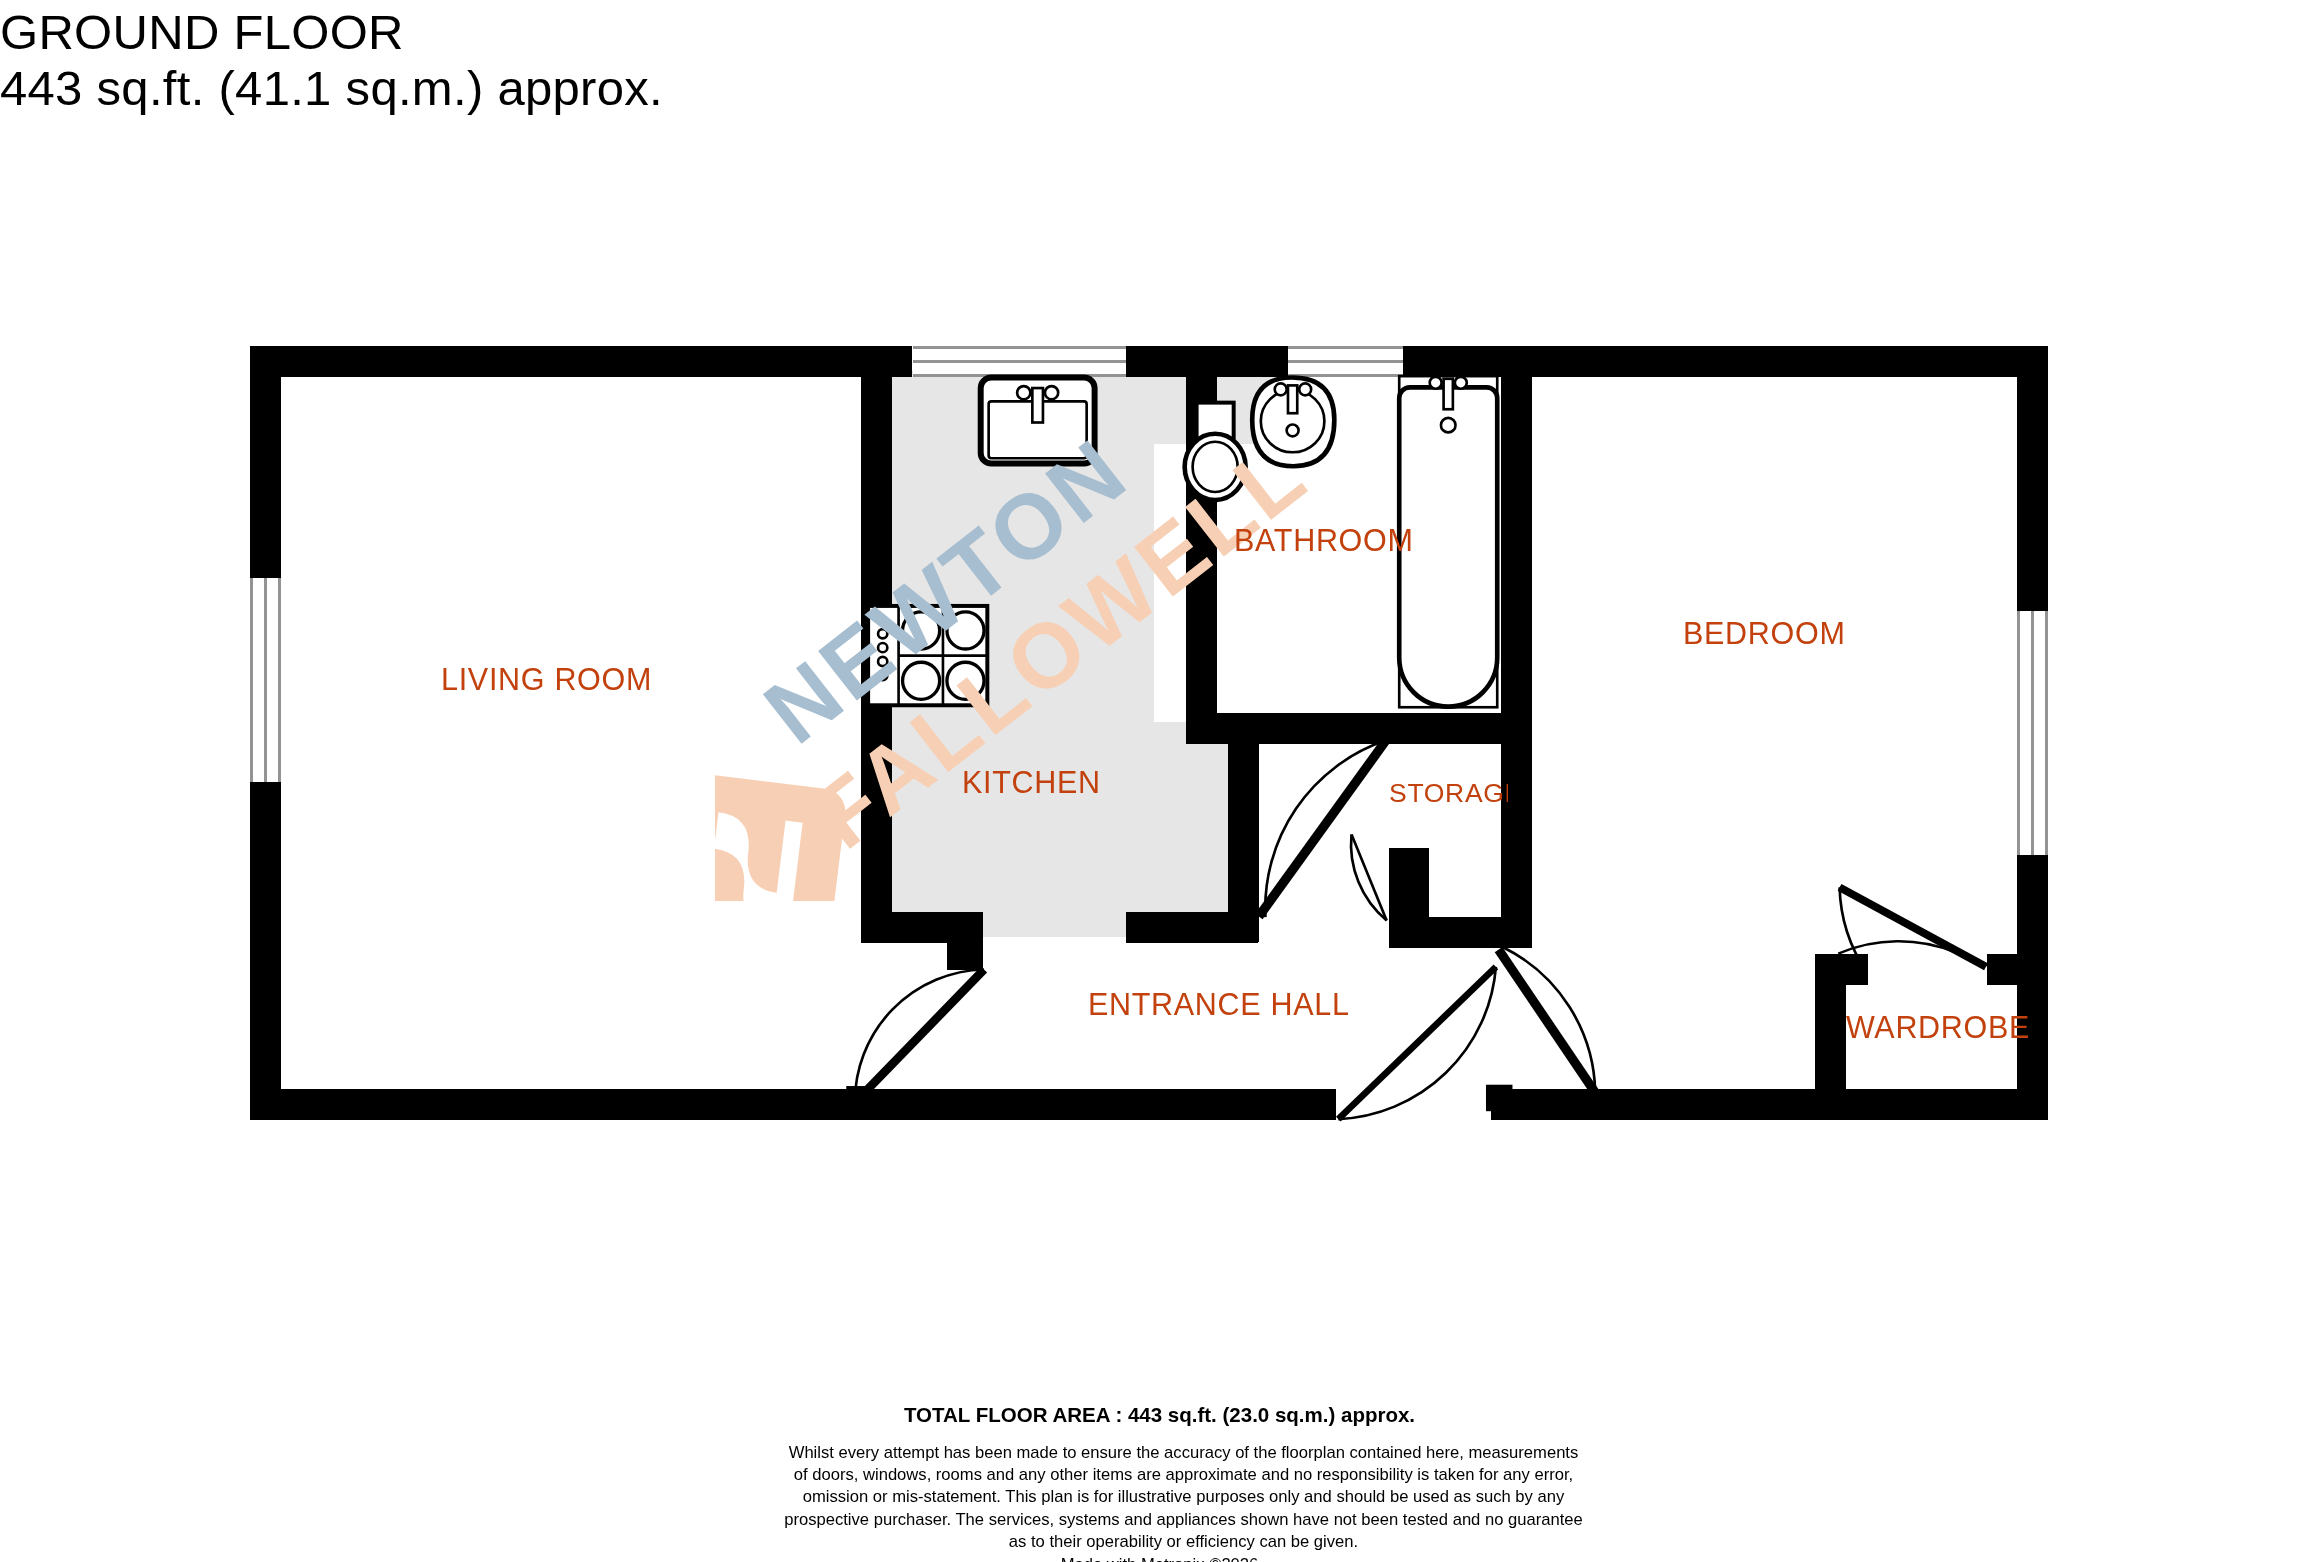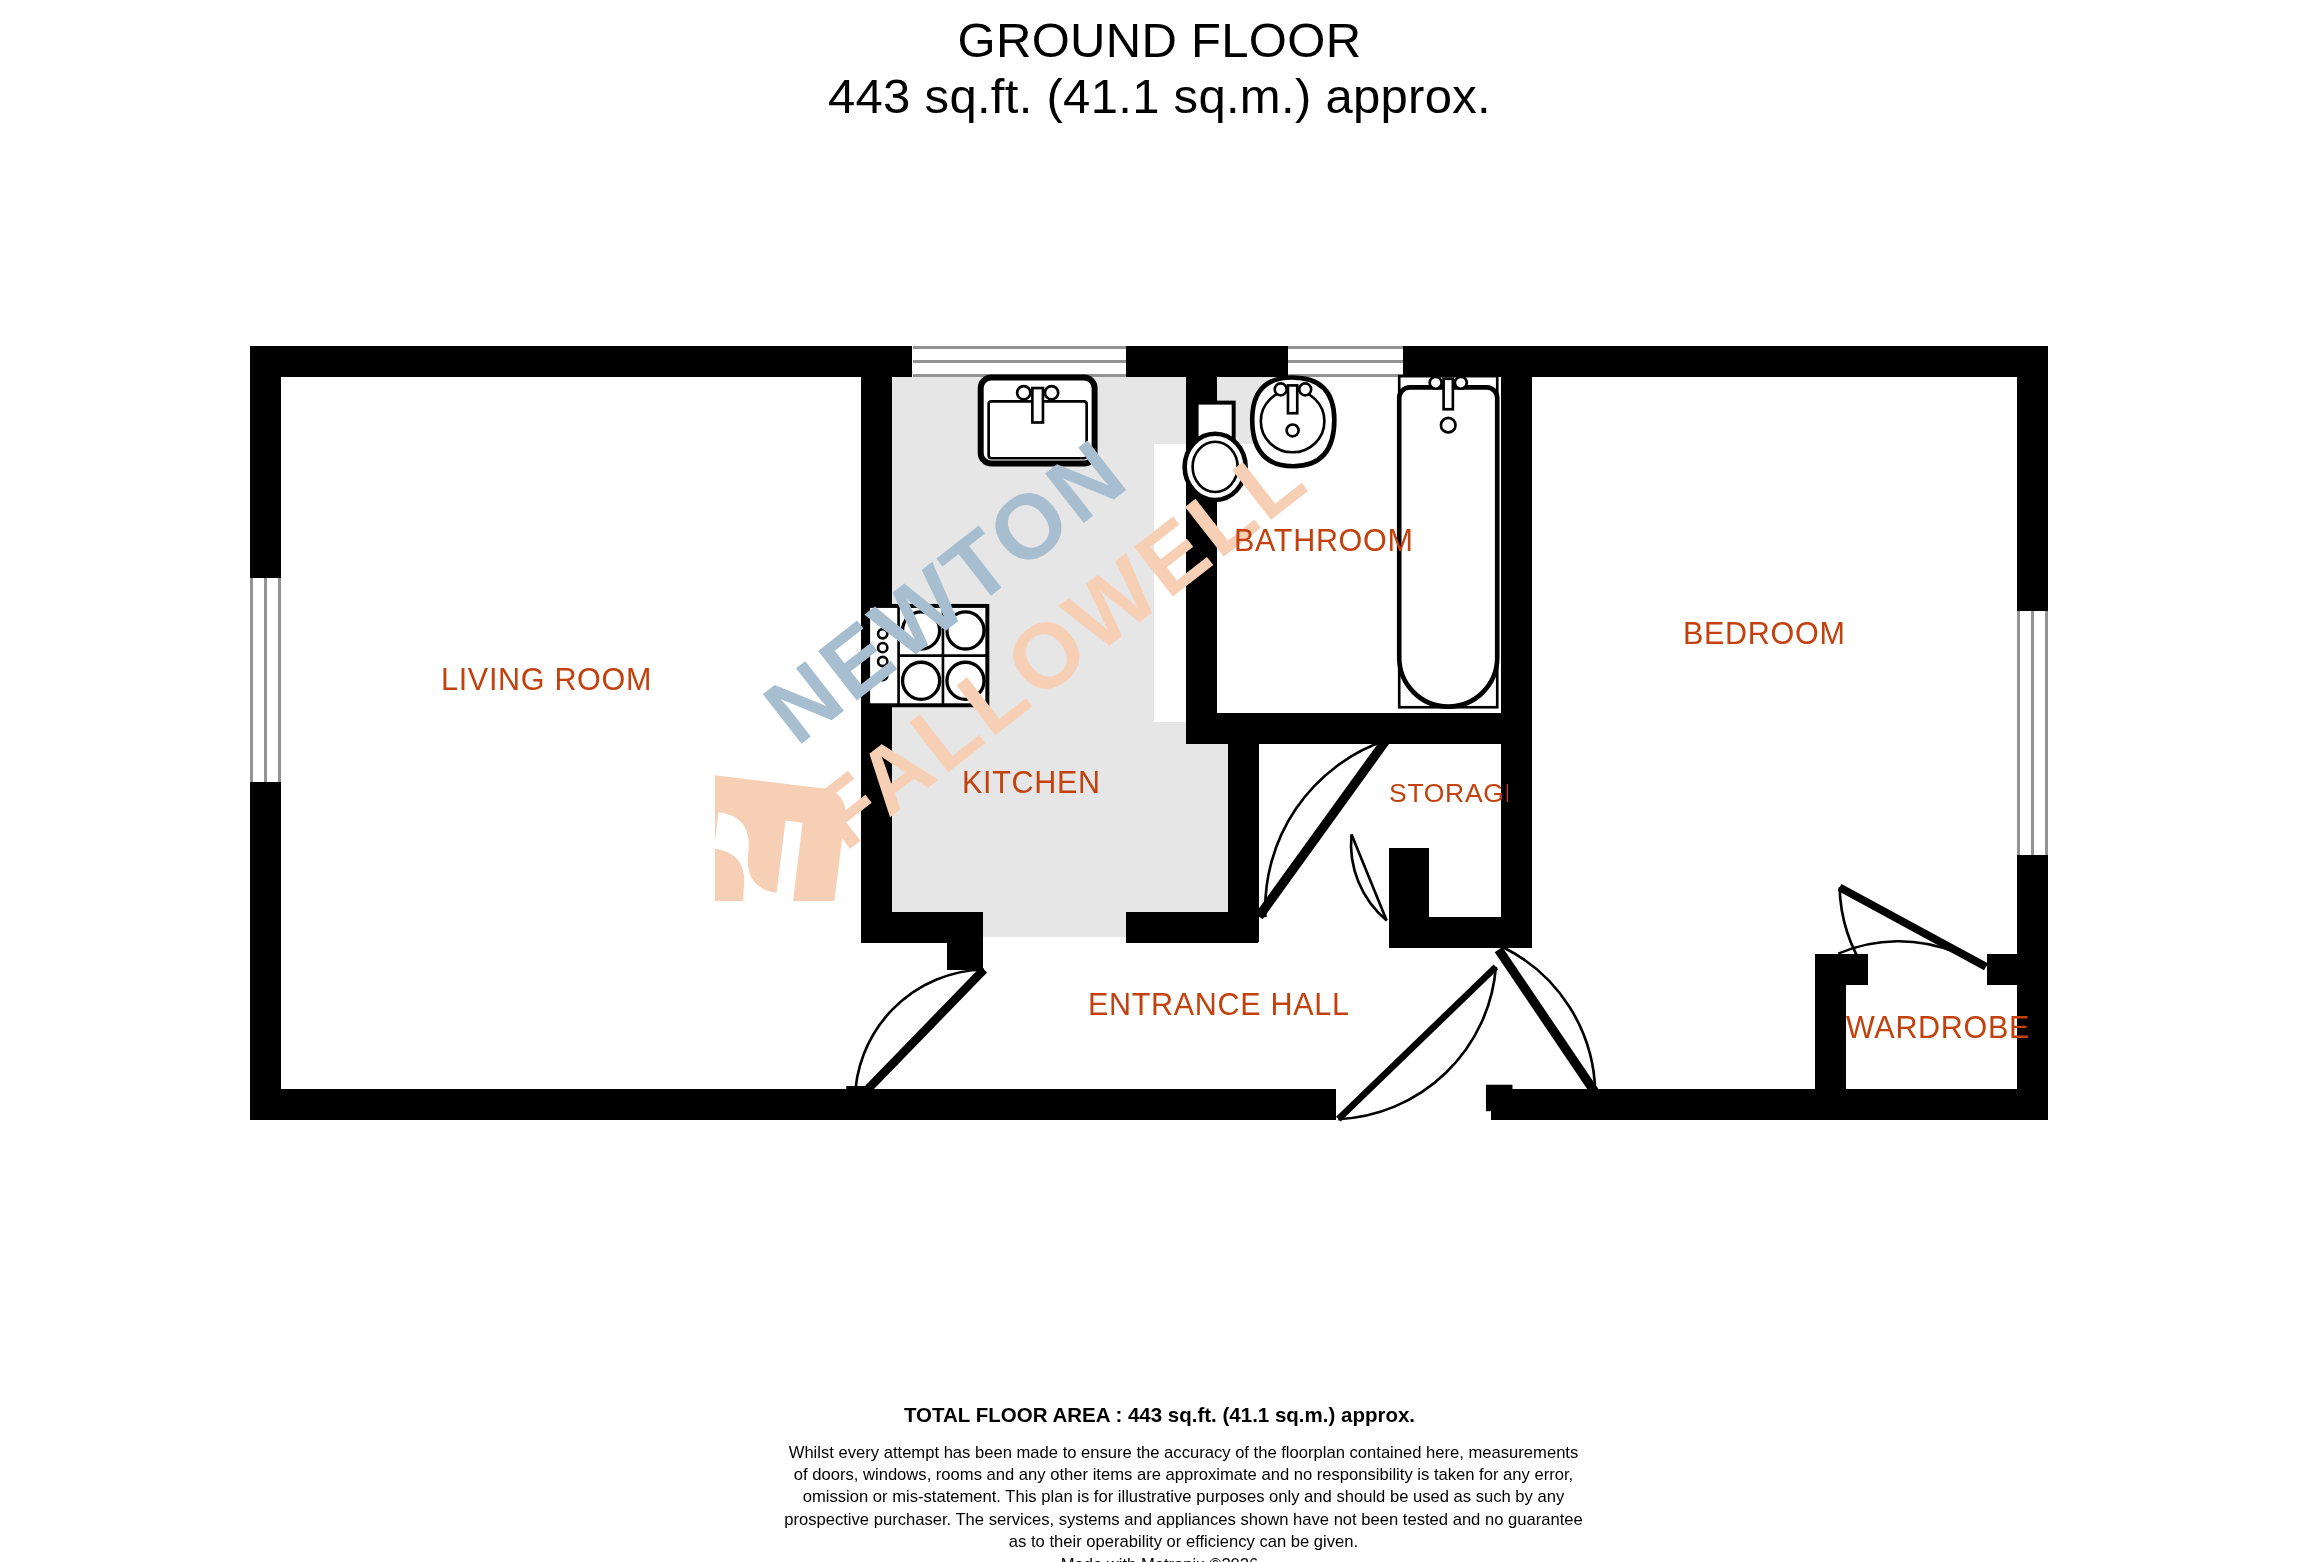--- a/index.html
+++ b/index.html
@@ -19,24 +19,23 @@
   #page {
     position: relative;
     width: 2319px;
     height: 1563px;
     background: #ffffff;
   }
 
   
   .header {
     position: absolute;
-    top: 14px;
+    top: 6px;
     left: 0;
     width: 2319px;
-    text-align: center;
   }
   .header .line1 {
     font-size: 49px;
     font-weight: 400;
     letter-spacing: 0.3px;
     line-height: 1.08;
     font-family: "Liberation Sans", sans-serif;
   }
   .header .line2 {
     font-size: 49px;
@@ -349,21 +348,21 @@
 
     <div class="rlabel" style="left:1683px; top:616px;">BEDROOM</div>
 
     <div class="label-clip" style="left:1846px; top:1010px; width:205px; height:40px;">
       <span class="rlabel">WARDROBE</span>
     </div>
 
   </div>
 
   <div class="footer">
-    <div class="total">TOTAL FLOOR AREA : 443 sq.ft. (41.1 sq.m.) approx.</div>
+    <div class="total">TOTAL FLOOR AREA : 443 sq.ft. (23.0 sq.m.) approx.</div>
     <div class="disclaimer">
       <div>Whilst every attempt has been made to ensure the accuracy of the floorplan contained here, measurements</div>
       <div>of doors, windows, rooms and any other items are approximate and no responsibility is taken for any error,</div>
       <div>omission or mis-statement. This plan is for illustrative purposes only and should be used as such by any</div>
       <div>prospective purchaser. The services, systems and appliances shown have not been tested and no guarantee</div>
       <div>as to their operability or efficiency can be given.</div>
     </div>
     <div class="madewith">Made with Metropix ©2026</div>
   </div>
 

